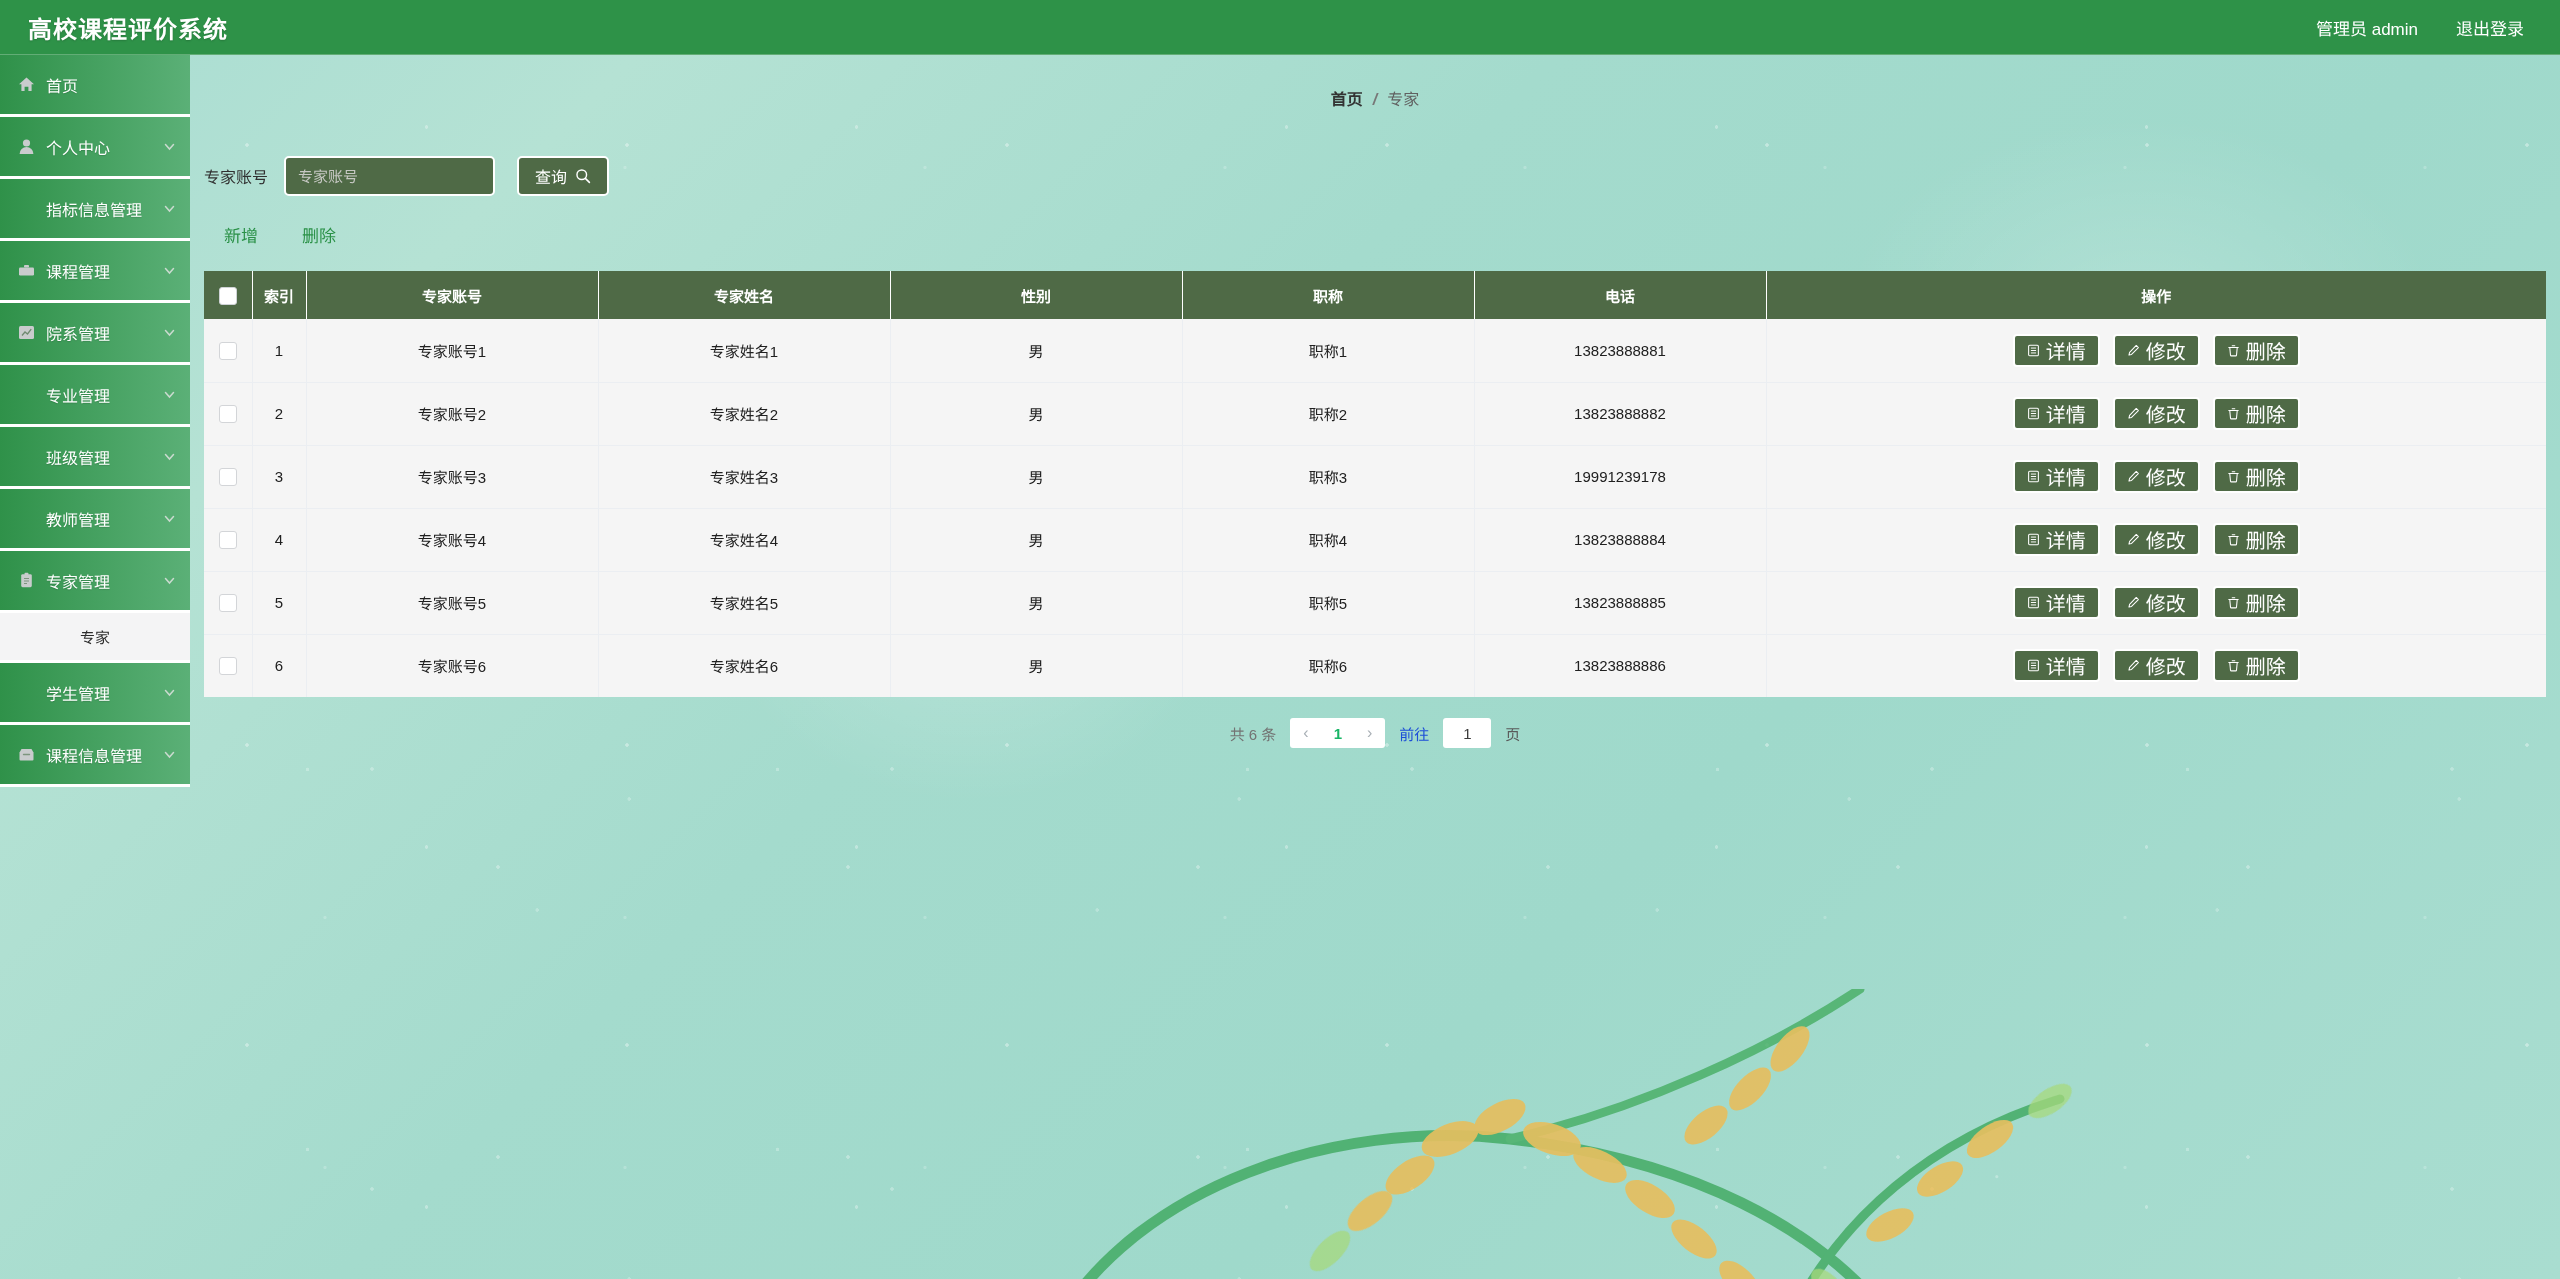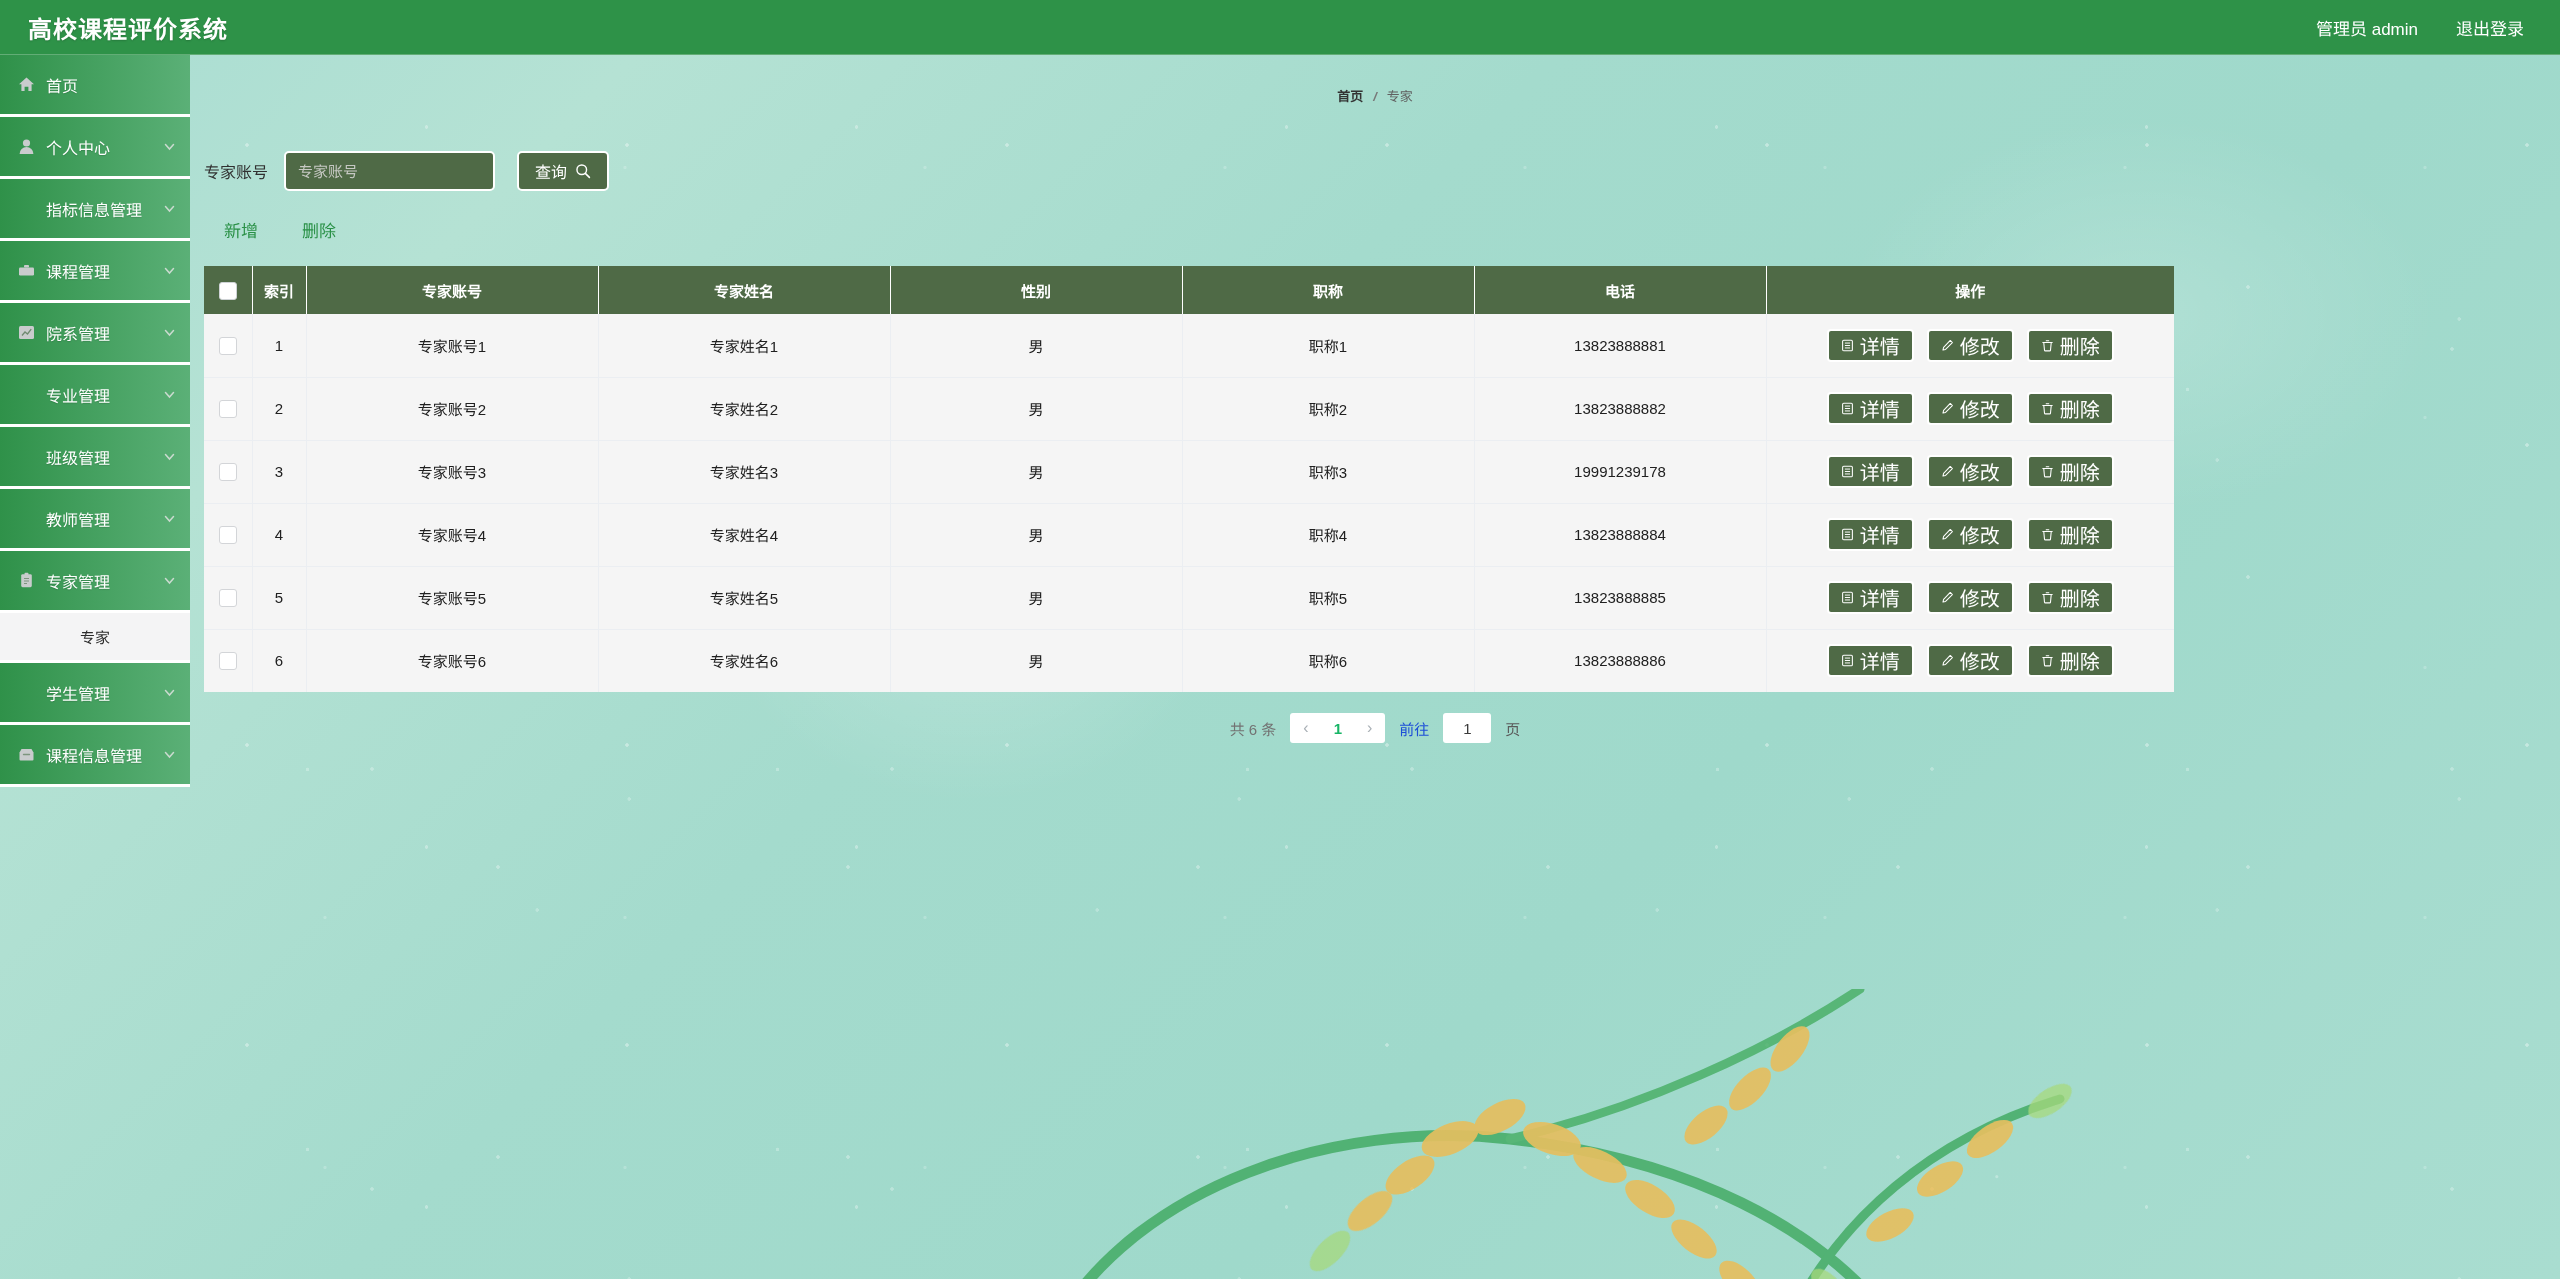--- a/index.html
+++ b/index.html
@@ -81,21 +81,21 @@
   }
 
   
   .ic-grid{display:grid;grid-template-columns:7px 7px;grid-template-rows:7px 7px;gap:3px;}
   .ic-grid i{background:#c9cccd;display:block;border-radius:1px;}
   .ic-home svg, .ic-user svg, .ic-case svg, .ic-chart svg, .ic-clip svg, .ic-box svg{display:block;}
 
   
   .content{ position:absolute; left:190px; top:55px; right:0; bottom:0; z-index:10; }
   .breadcrumb{
-    margin:31px 0 0 0; text-align:center; font-size:13px; color:#555;
+    margin:31px 0 0 0; text-align:center; font-size:16px; color:#555;
   }
   .breadcrumb .bc-home{ color:#333; font-weight:bold; }
   .breadcrumb .bc-sep{ color:#777; margin:0 10px; font-weight:bold; font-style:italic;}
   .breadcrumb .bc-cur{ color:#606060; }
 
   .searchbar{ display:flex; align-items:center; margin:46px 0 0 14px; }
   .search-label{ font-size:16px; color:#303030; margin-right:16px; }
   .search-input{
     width:211px; height:40px; background:#4f6a46; border:2px solid #ffffff; border-radius:5px;
     color:#ffffff; font-size:15px; padding:0 12px; outline:none;
@@ -109,21 +109,21 @@
     font-family:"Liberation Sans","DejaVu Sans",sans-serif;
   }
   .search-btn svg{display:block;}
 
   .toolbtns{ display:flex; gap:44px; margin:26px 0 0 34px; }
   .toolbtn{ background:transparent; border:none; color:#2a9147; font-size:17px; cursor:pointer;
             font-family:"Liberation Sans","DejaVu Sans",sans-serif; }
 
   
   .table-wrap{ margin:24px 14px 0 14px; }
-  table.grid{ width:1970px; border-collapse:collapse; table-layout:fixed; }
+  table.grid{ width:2342px; border-collapse:collapse; table-layout:fixed; }
   table.grid thead th{
     background:#4f6a46; color:#ffffff; font-size:15px; font-weight:bold; height:48px;
     border-right:1px solid #ffffff; text-align:center;
   }
   table.grid thead th:last-child{ border-right:none; }
   table.grid tbody td{
     background:#f5f5f5; height:63px; font-size:15px; color:#202020; text-align:center;
     border-bottom:1px solid #ebeef2; border-right:1px solid #ebeef2;
   }
   table.grid tbody td:last-child{ border-right:none; }

